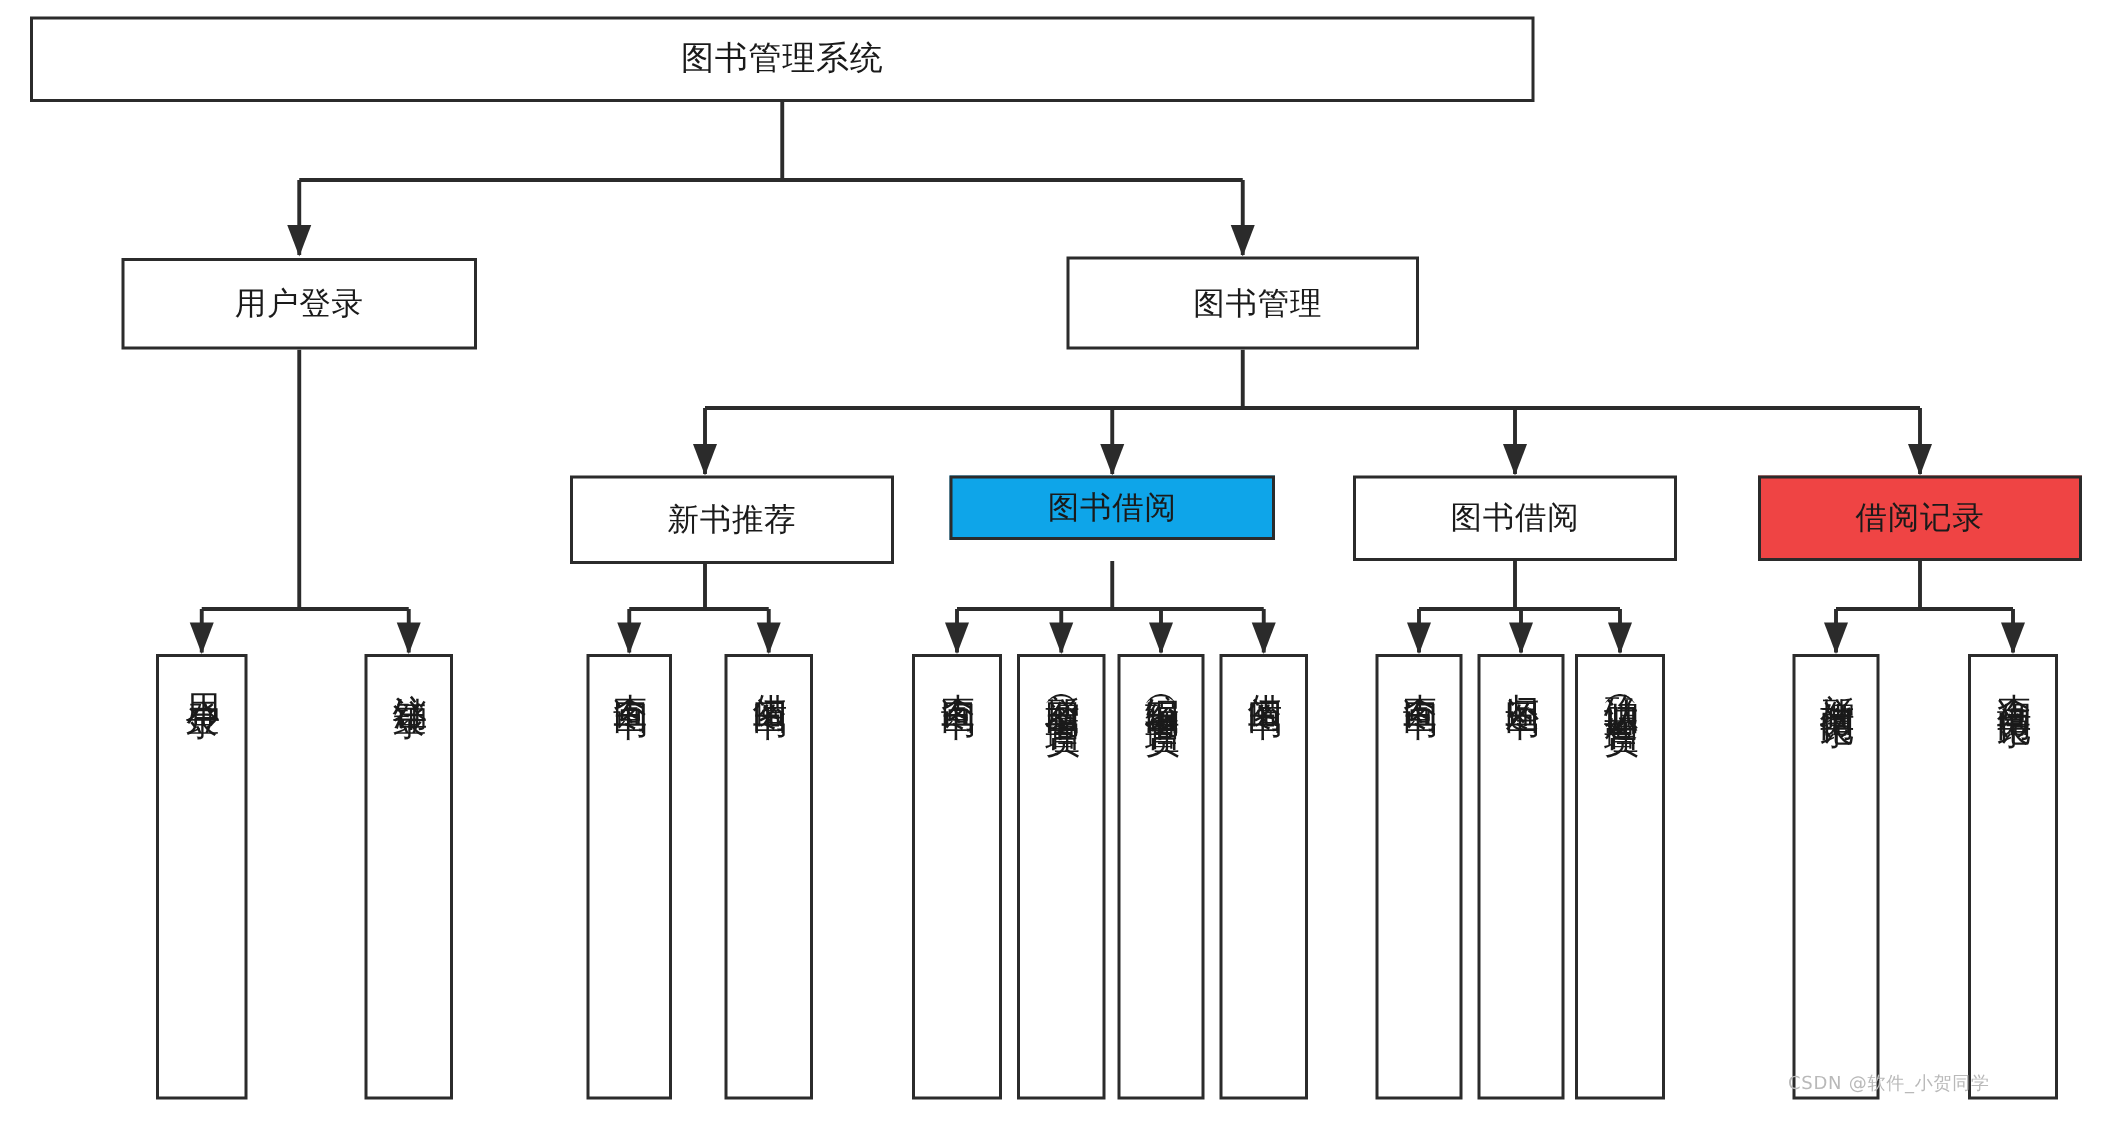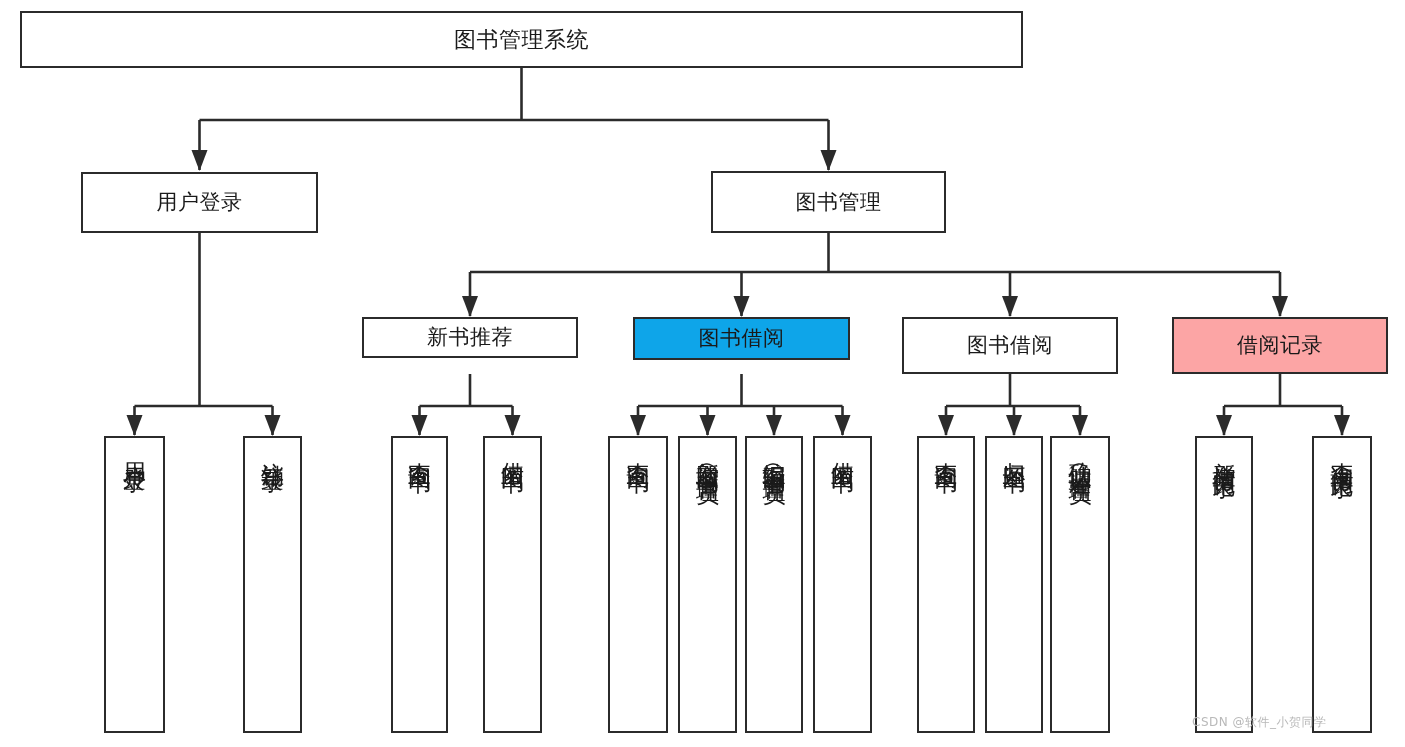--- a/index.html
+++ b/index.html
@@ -127,30 +127,30 @@
   <div id="nodes">
       <div class="node horizontal root" style="left: 20px; top: 11px; width: 1003px; height: 57px; border-color: rgb(43, 43, 43); background: rgb(255, 255, 255);">
         <span class="label" style="color: rgb(26, 26, 26);">图书管理系统</span>
       </div>
       <div class="node horizontal" style="left: 81px; top: 172px; width: 237px; height: 61px; border-color: rgb(43, 43, 43); background: rgb(255, 255, 255);">
         <span class="label" style="color: rgb(26, 26, 26);">用户登录</span>
       </div>
       <div class="node horizontal" style="left: 711px; top: 171px; width: 235px; height: 62px; border-color: rgb(43, 43, 43); background: rgb(255, 255, 255); padding-left: 20px;">
         <span class="label" style="color: rgb(26, 26, 26);">图书管理</span>
       </div>
-      <div class="node horizontal" style="left: 362px; top: 317px; width: 216px; height: 41px; border-color: rgb(43, 43, 43); background: rgb(255, 255, 255);">
+      <div class="node horizontal" style="left: 380px; top: 317px; width: 216px; height: 59px; border-color: rgb(43, 43, 43); background: rgb(255, 255, 255);">
         <span class="label" style="color: rgb(26, 26, 26);">新书推荐</span>
       </div>
       <div class="node horizontal" style="left: 633px; top: 317px; width: 217px; height: 43px; border-color: rgb(43, 43, 43); background: #0ea5e9;">
         <span class="label" style="color: rgb(26, 26, 26);">图书借阅</span>
       </div>
       <div class="node horizontal" style="left: 902px; top: 317px; width: 216px; height: 57px; border-color: rgb(43, 43, 43); background: rgb(255, 255, 255);">
         <span class="label" style="color: rgb(26, 26, 26);">图书借阅</span>
       </div>
-      <div class="node horizontal" style="left: 1172px; top: 317px; width: 216px; height: 57px; border-color: rgb(43, 43, 43); background: #fca5a5;">
+      <div class="node horizontal" style="left: 1172px; top: 317px; width: 216px; height: 57px; border-color: rgb(43, 43, 43); background: #ef4444;">
         <span class="label" style="color: rgb(26, 26, 26);">借阅记录</span>
       </div>
       <div class="node vertical" style="left: 104px; top: 436px; width: 61px; height: 297px; border-color: rgb(43, 43, 43); background: rgb(255, 255, 255);">
         <span class="label" style="color: rgb(26, 26, 26);">用户登录</span>
       </div>
       <div class="node vertical" style="left: 243px; top: 436px; width: 59px; height: 297px; border-color: rgb(43, 43, 43); background: rgb(255, 255, 255);">
         <span class="label" style="color: rgb(26, 26, 26);">注销登录</span>
       </div>
       <div class="node vertical" style="left: 391px; top: 436px; width: 57px; height: 297px; border-color: rgb(43, 43, 43); background: rgb(255, 255, 255);">
         <span class="label" style="color: rgb(26, 26, 26);">查询图书</span>

